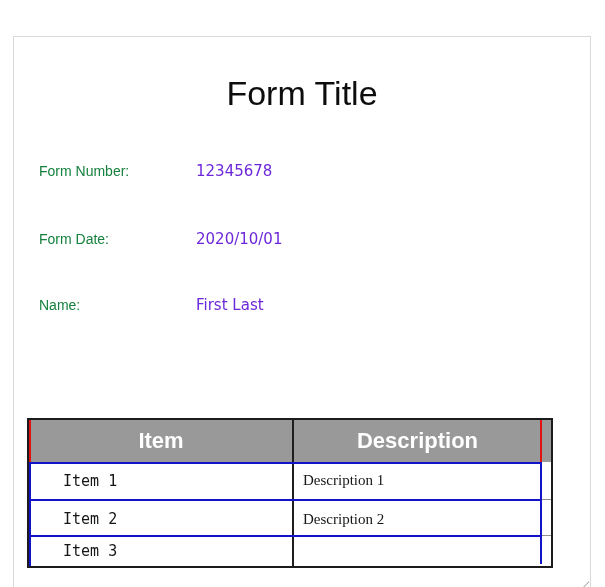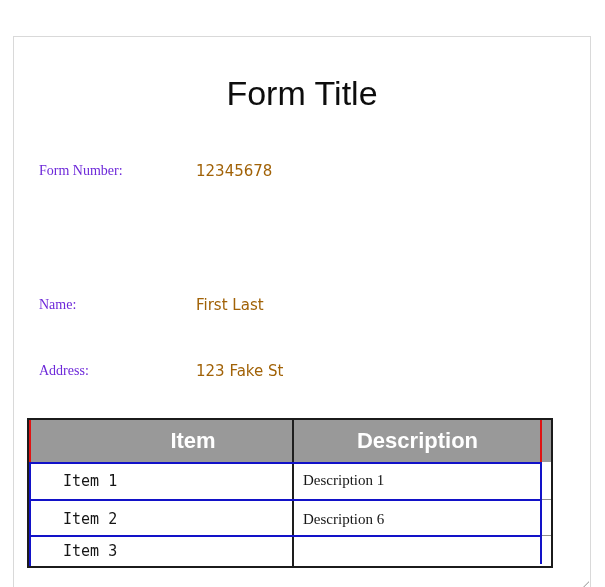--- a/index.html
+++ b/index.html
@@ -11,40 +11,40 @@
     position:absolute;left:13px;top:13px;width:578px;height:561px;
     background:#ffffff;border:1px solid #d9d9d9;box-sizing:border-box;margin-top:23px;
   }
   .title{
     position:absolute;left:0;top:34px;width:100%;text-align:center;
     font-size:34px;line-height:44px;color:#0d0d0d;
     font-family:"Liberation Sans", sans-serif;
   }
   .field{position:absolute;left:0;width:100%;height:20px;}
   .flabel{
-    position:absolute;left:25px;top:0;font-size:14px;line-height:20px;color:#6d28d9;
-    font-family:Liberation Serif, serif;
+    position:absolute;left:25px;top:0;font-size:14px;line-height:20px;color:#15803d;
+    font-family:Liberation Sans, sans-serif;
   }
   .fvalue{
-    position:absolute;left:182px;top:0;font-size:15px;line-height:20px;color:#a16207;
+    position:absolute;left:182px;top:0;font-size:15px;line-height:20px;color:#6d28d9;
     font-family:"DejaVu Sans", sans-serif;
   }
   .table{
     position:absolute;left:13px;top:381px;width:526px;height:150px;
     border:2px solid #1b1b1b;box-sizing:border-box;background:#ffffff;
   }
   .thead{
     position:absolute;left:0;top:0;width:522px;height:42px;background:#999999;
   }
   .th{
     position:absolute;top:0;height:42px;line-height:42px;text-align:center;
     color:#ffffff;font-weight:bold;font-size:22px;
     font-family:"Liberation Sans", sans-serif;
   }
-  .th1{left:0;width:264px;padding-left:32px;}
+  .th1{left:0;width:264px;}
   .th2{left:264px;width:249px;}
   .vline,.hline{position:absolute;}
   .col-divider{left:263px;top:0;width:2px;height:146px;background:#1e1e1e;}
   .red-left{left:0;top:0;width:2px;height:42px;background:#e01212;}
   .red-right{left:511px;top:0;width:2px;height:42px;background:#e01212;}
   .blue-h{left:0;width:513px;height:2px;background:#1212c8;}
   .blue-left{left:0;top:42px;width:2px;height:104px;background:#1212c8;}
   .blue-right{left:511px;top:42px;width:2px;height:102px;background:#1212c8;}
   .gray-stub{left:513px;width:9px;height:1px;background:#8f8f8f;}
   .trow{position:absolute;left:0;width:513px;border-radius:9px;}
@@ -67,45 +67,45 @@
 
 <div class="card">
 
   <div class="title">Form Title</div>
 
   <div class="field" style="top:124px">
     <span class="flabel">Form Number:</span>
     <span class="fvalue">12345678</span>
   </div>
 
+  <div class="field" style="top:192px">
+    <span class="flabel">Form Date:</span>
+    <span class="fvalue">2020/10/01</span>
+  </div>
 
   <div class="field" style="top:258px">
     <span class="flabel">Name:</span>
     <span class="fvalue">First Last</span>
   </div>
 
-  <div class="field" style="top:324px">
-    <span class="flabel">Address:</span>
-    <span class="fvalue">123 Fake St</span>
-  </div>
 
   <div class="table">
 
     <div class="thead">
       <div class="th th1">Item</div>
       <div class="th th2">Description</div>
     </div>
 
     <div class="trow" style="top:42px;height:37px">
       <div class="td td1">Item 1</div>
       <div class="td td2">Description 1</div>
     </div>
     <div class="trow" style="top:79px;height:40px">
       <div class="td td1">Item 2</div>
-      <div class="td td2">Description 6</div>
+      <div class="td td2">Description 2</div>
     </div>
     <div class="trow" style="top:115px;height:31px">
       <div class="td td1">Item 3</div>
     </div>
 
     <div class="vline col-divider"></div>
     <div class="vline red-left"></div>
     <div class="vline red-right"></div>
     <div class="hline blue-h" style="top:42px"></div>
     <div class="hline blue-h" style="top:79px"></div>

